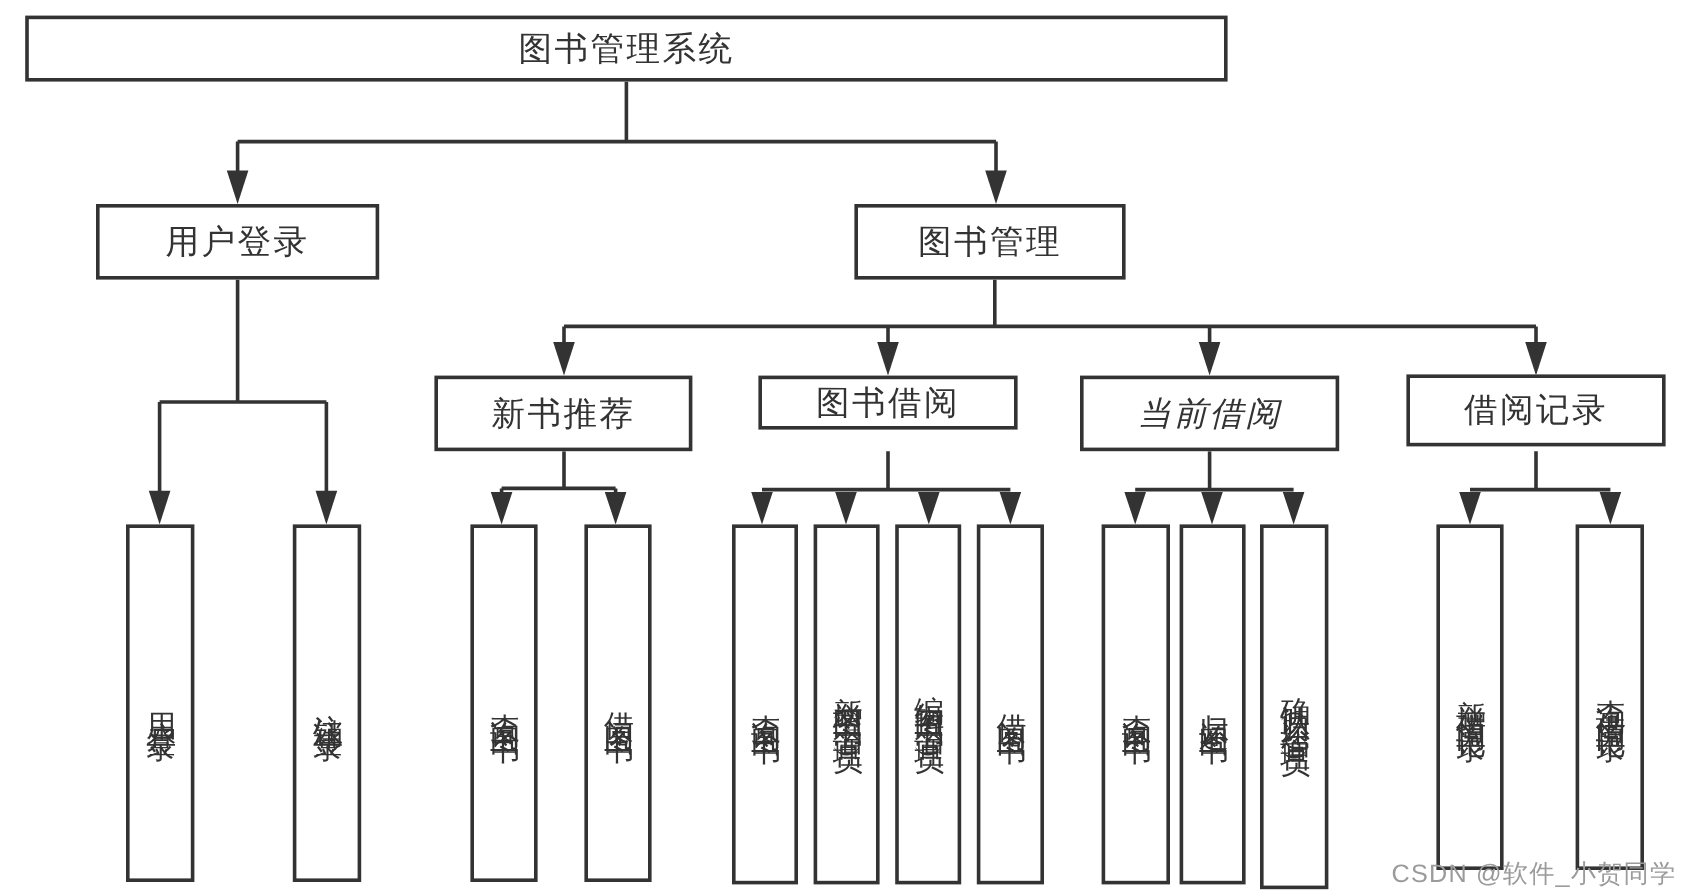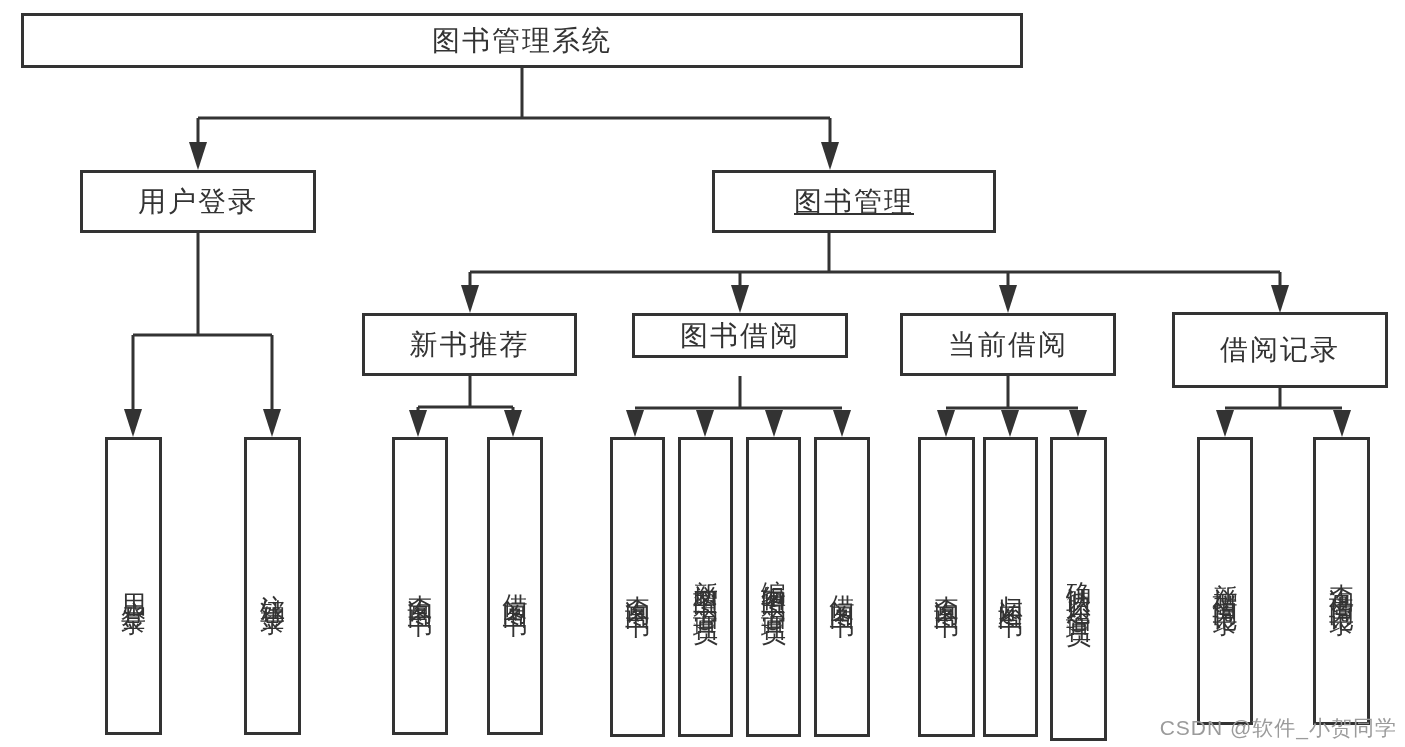--- a/index.html
+++ b/index.html
@@ -76,34 +76,34 @@
     </g>
   </svg>
 
   <div class="node hnode" style="left:21px; top:13px; width:1002px; height:55px;">
     <span>图书管理系统</span>
   </div>
 
   <div class="node hnode" style="left:80px; top:170px; width:236px; height:63px;">
     <span>用户登录</span>
   </div>
-  <div class="node hnode" style="left:712px; top:170px; width:284px; height:63px;text-decoration:underline;">
+  <div class="node hnode" style="left:712px; top:170px; width:226px; height:63px;">
     <span>图书管理</span>
   </div>
 
   <div class="node hnode" style="left:362px; top:313px; width:215px; height:63px;">
     <span>新书推荐</span>
   </div>
   <div class="node hnode" style="left:632px; top:313px; width:216px; height:45px;">
     <span>图书借阅</span>
   </div>
-  <div class="node hnode" style="left:900px; top:313px; width:216px; height:63px;">
+  <div class="node hnode" style="left:900px; top:313px; width:216px; height:63px;font-style:italic;">
     <span>当前借阅</span>
   </div>
-  <div class="node hnode" style="left:1172px; top:312px; width:216px; height:76px;">
+  <div class="node hnode" style="left:1172px; top:312px; width:216px; height:60px;">
     <span>借阅记录</span>
   </div>
 
   <div class="node vnode" style="left:105px; top:437px; width:57px; height:298px;">
     <span>用户登录</span>
   </div>
   <div class="node vnode" style="left:244px; top:437px; width:57px; height:298px;">
     <span>注销登录</span>
   </div>
 

